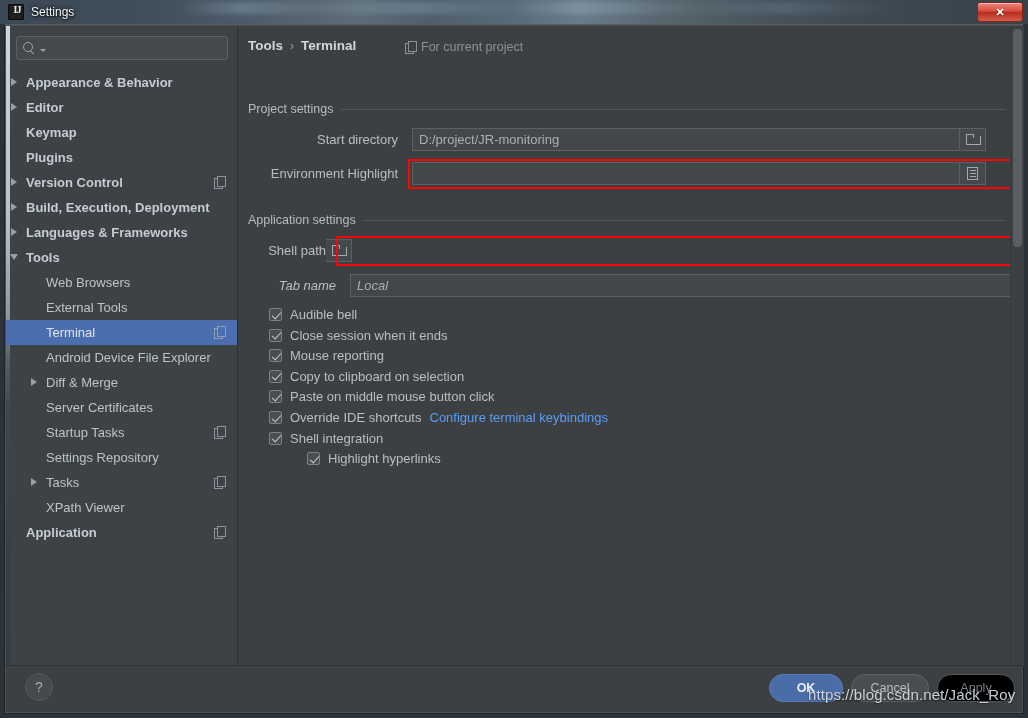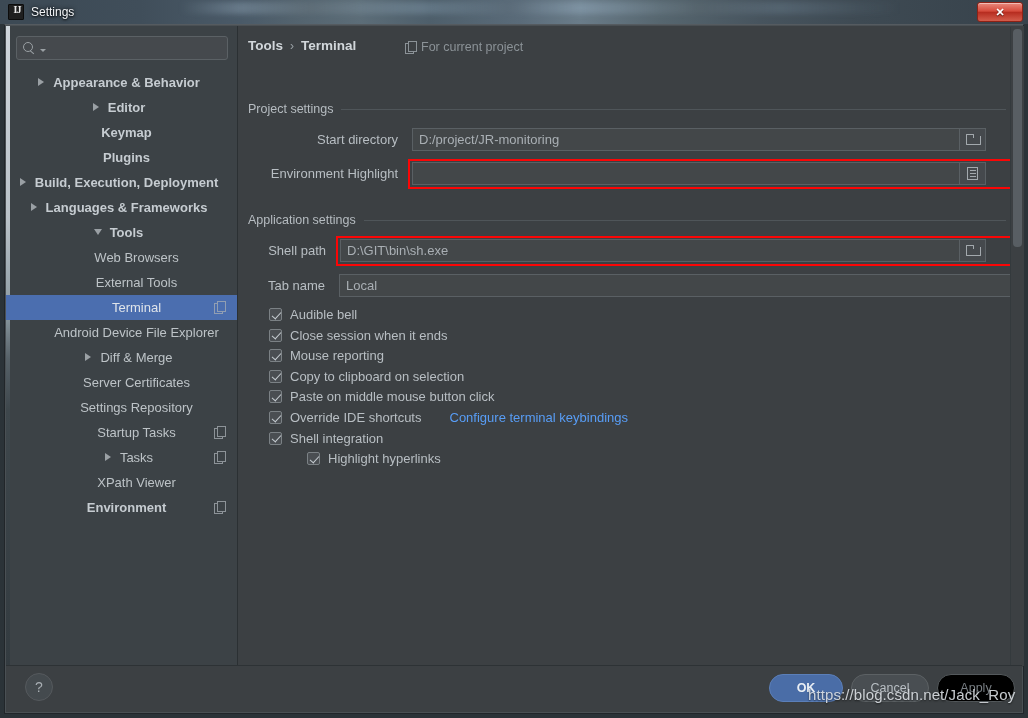--- a/index.html
+++ b/index.html
@@ -127,21 +127,20 @@
     border-top: 3.6px solid #9aa0a4;
     margin-top: 4px; margin-left: -1px;
   }
 
   #tree { margin-top: 10px; }
   .tree-row {
     height: 25px; display: flex; align-items: center;
     font-size: 13px; color: #bdc3c7;
     cursor: default; position: relative;
     padding-right: 10px;
-    justify-content: center;
   }
   .tree-row.selected { background: #4b6eaf; color: #dfe4ea; }
   .tree-row .twisty {
     width: 11px; height: 11px; flex: none; margin-right: 5px; position: relative;
   }
   .tree-row .twisty.collapsed::after {
     content: ""; position: absolute; left: 1px; top: 1px;
     border-left: 6px solid #9aa0a4;
     border-top: 4.5px solid transparent; border-bottom: 4.5px solid transparent;
   }
@@ -270,21 +269,21 @@
     cursor: pointer;
   }
   .cb::after {
     content: ""; position: absolute; left: 3.6px; top: 0.6px;
     width: 4px; height: 8px;
     border: solid #c7cdd2; border-width: 0 1.7px 1.7px 0;
     transform: rotate(42deg);
   }
   .cb-label { white-space: nowrap; cursor: default; }
   .link {
-    color: #589df6; font-size: 13px; margin-left: 28px; cursor: pointer;
+    color: #589df6; font-size: 13px; margin-left: 8px; cursor: pointer;
     white-space: nowrap;
   }
 
   
   #right-scroll {
     position: absolute; right: 1px; top: 1px; width: 13px; height: 640px;
     background: #3c4043; border-left: 1px solid #343a3d;
   }
   #right-scroll-thumb {
     position: absolute; left: 2px; top: 2px; width: 9px; height: 218px;
@@ -374,20 +373,25 @@
             <span class="tree-label">Editor</span>
           </div>
           <div class="tree-row lvl0">
             <span class="tree-label">Keymap</span>
           </div>
           <div class="tree-row lvl0">
             <span class="tree-label">Plugins</span>
           </div>
           <div class="tree-row lvl0 has-twisty">
             <span class="twisty collapsed"></span>
+            <span class="tree-label">Version Control</span>
+            <span class="copy-badge"></span>
+          </div>
+          <div class="tree-row lvl0 has-twisty">
+            <span class="twisty collapsed"></span>
             <span class="tree-label">Build, Execution, Deployment</span>
           </div>
           <div class="tree-row lvl0 has-twisty">
             <span class="twisty collapsed"></span>
             <span class="tree-label">Languages &amp; Frameworks</span>
           </div>
           <div class="tree-row lvl0 has-twisty">
             <span class="twisty expanded"></span>
             <span class="tree-label">Tools</span>
           </div>
@@ -405,36 +409,36 @@
             <span class="tree-label">Android Device File Explorer</span>
           </div>
           <div class="tree-row lvl1 has-twisty">
             <span class="twisty collapsed"></span>
             <span class="tree-label">Diff &amp; Merge</span>
           </div>
           <div class="tree-row lvl1">
             <span class="tree-label">Server Certificates</span>
           </div>
           <div class="tree-row lvl1">
-            <span class="tree-label">Settings Repository</span>
-          </div>
-          <div class="tree-row lvl1">
             <span class="tree-label">Startup Tasks</span>
             <span class="copy-badge"></span>
           </div>
+          <div class="tree-row lvl1">
+            <span class="tree-label">Settings Repository</span>
+          </div>
           <div class="tree-row lvl1 has-twisty">
             <span class="twisty collapsed"></span>
             <span class="tree-label">Tasks</span>
             <span class="copy-badge"></span>
           </div>
           <div class="tree-row lvl1">
             <span class="tree-label">XPath Viewer</span>
           </div>
           <div class="tree-row lvl0">
-            <span class="tree-label">Environment</span>
+            <span class="tree-label">Application</span>
             <span class="copy-badge"></span>
           </div>
         </div>
     </div>
 
     <div id="right-pane">
 
       <div id="breadcrumb">
         <span>Tools</span>
         <span class="sep">›</span>
@@ -468,28 +472,27 @@
       </div>
       <div class="red-outline" style="left:169px; top:133px; width:607px; height:30px;"></div>
 
       <div class="group-header" style="top:187px;">
         <span>Application settings</span>
         <span class="gline"></span>
       </div>
 
       <div class="form-row" style="left:9px; top:213px;">
         <div class="form-label" style="width:78px;">Shell path</div>
-        <div class="field readonly" style="width:620px; margin-left:14px;">D:\GIT\bin\sh.exe</div>
         <div class="field-btn">
           <span class="folder-icon"></span>
         </div>
       </div>
       <div class="red-outline" style="left:97px; top:210px; width:679px; height:30px;"></div>
 
-      <div class="form-row" style="left:8px; top:248px;">
+      <div class="form-row" style="left:19px; top:248px;font-style:italic;">
         <div class="form-label" style="width:78px;">Tab name</div>
         <div class="field readonly" style="width:673px; margin-left:14px;">Local</div>
       </div>
 
       <div id="checkbox-list">
           <div class="cb-row" style="left: 30px; top: 281px;">
             <span class="cb"></span>
             <span class="cb-label">Audible bell</span>
           </div>
           <div class="cb-row" style="left: 30px; top: 301.6px;">

